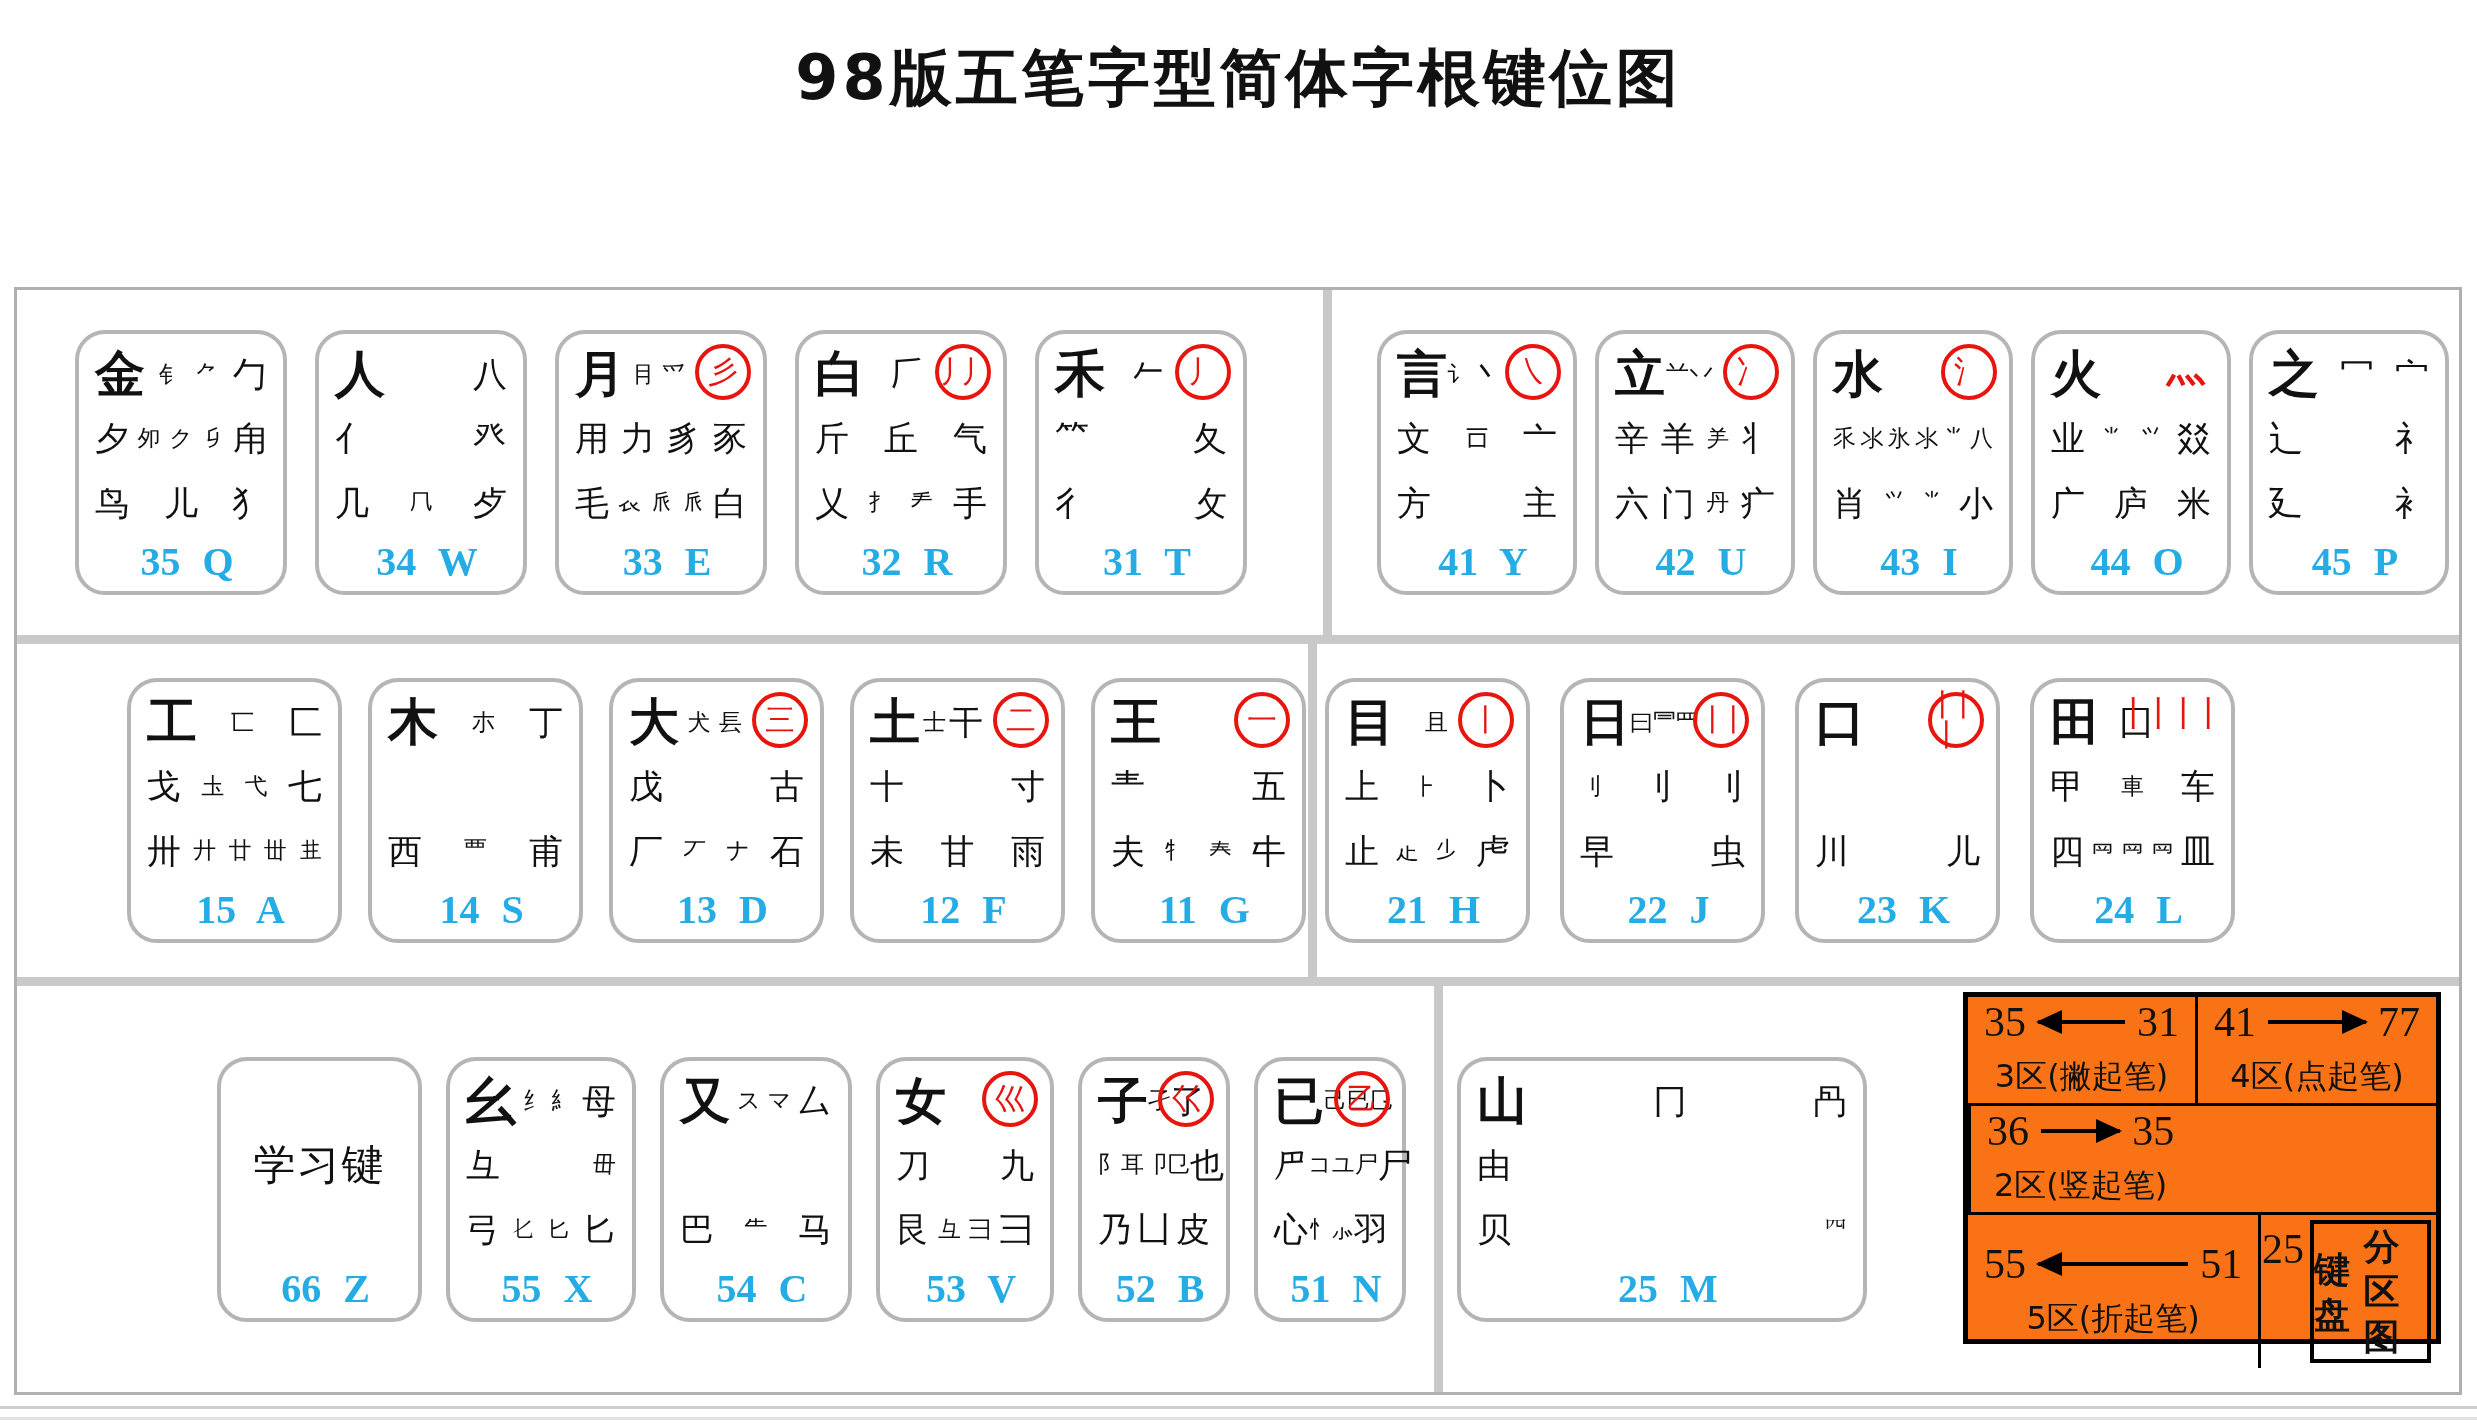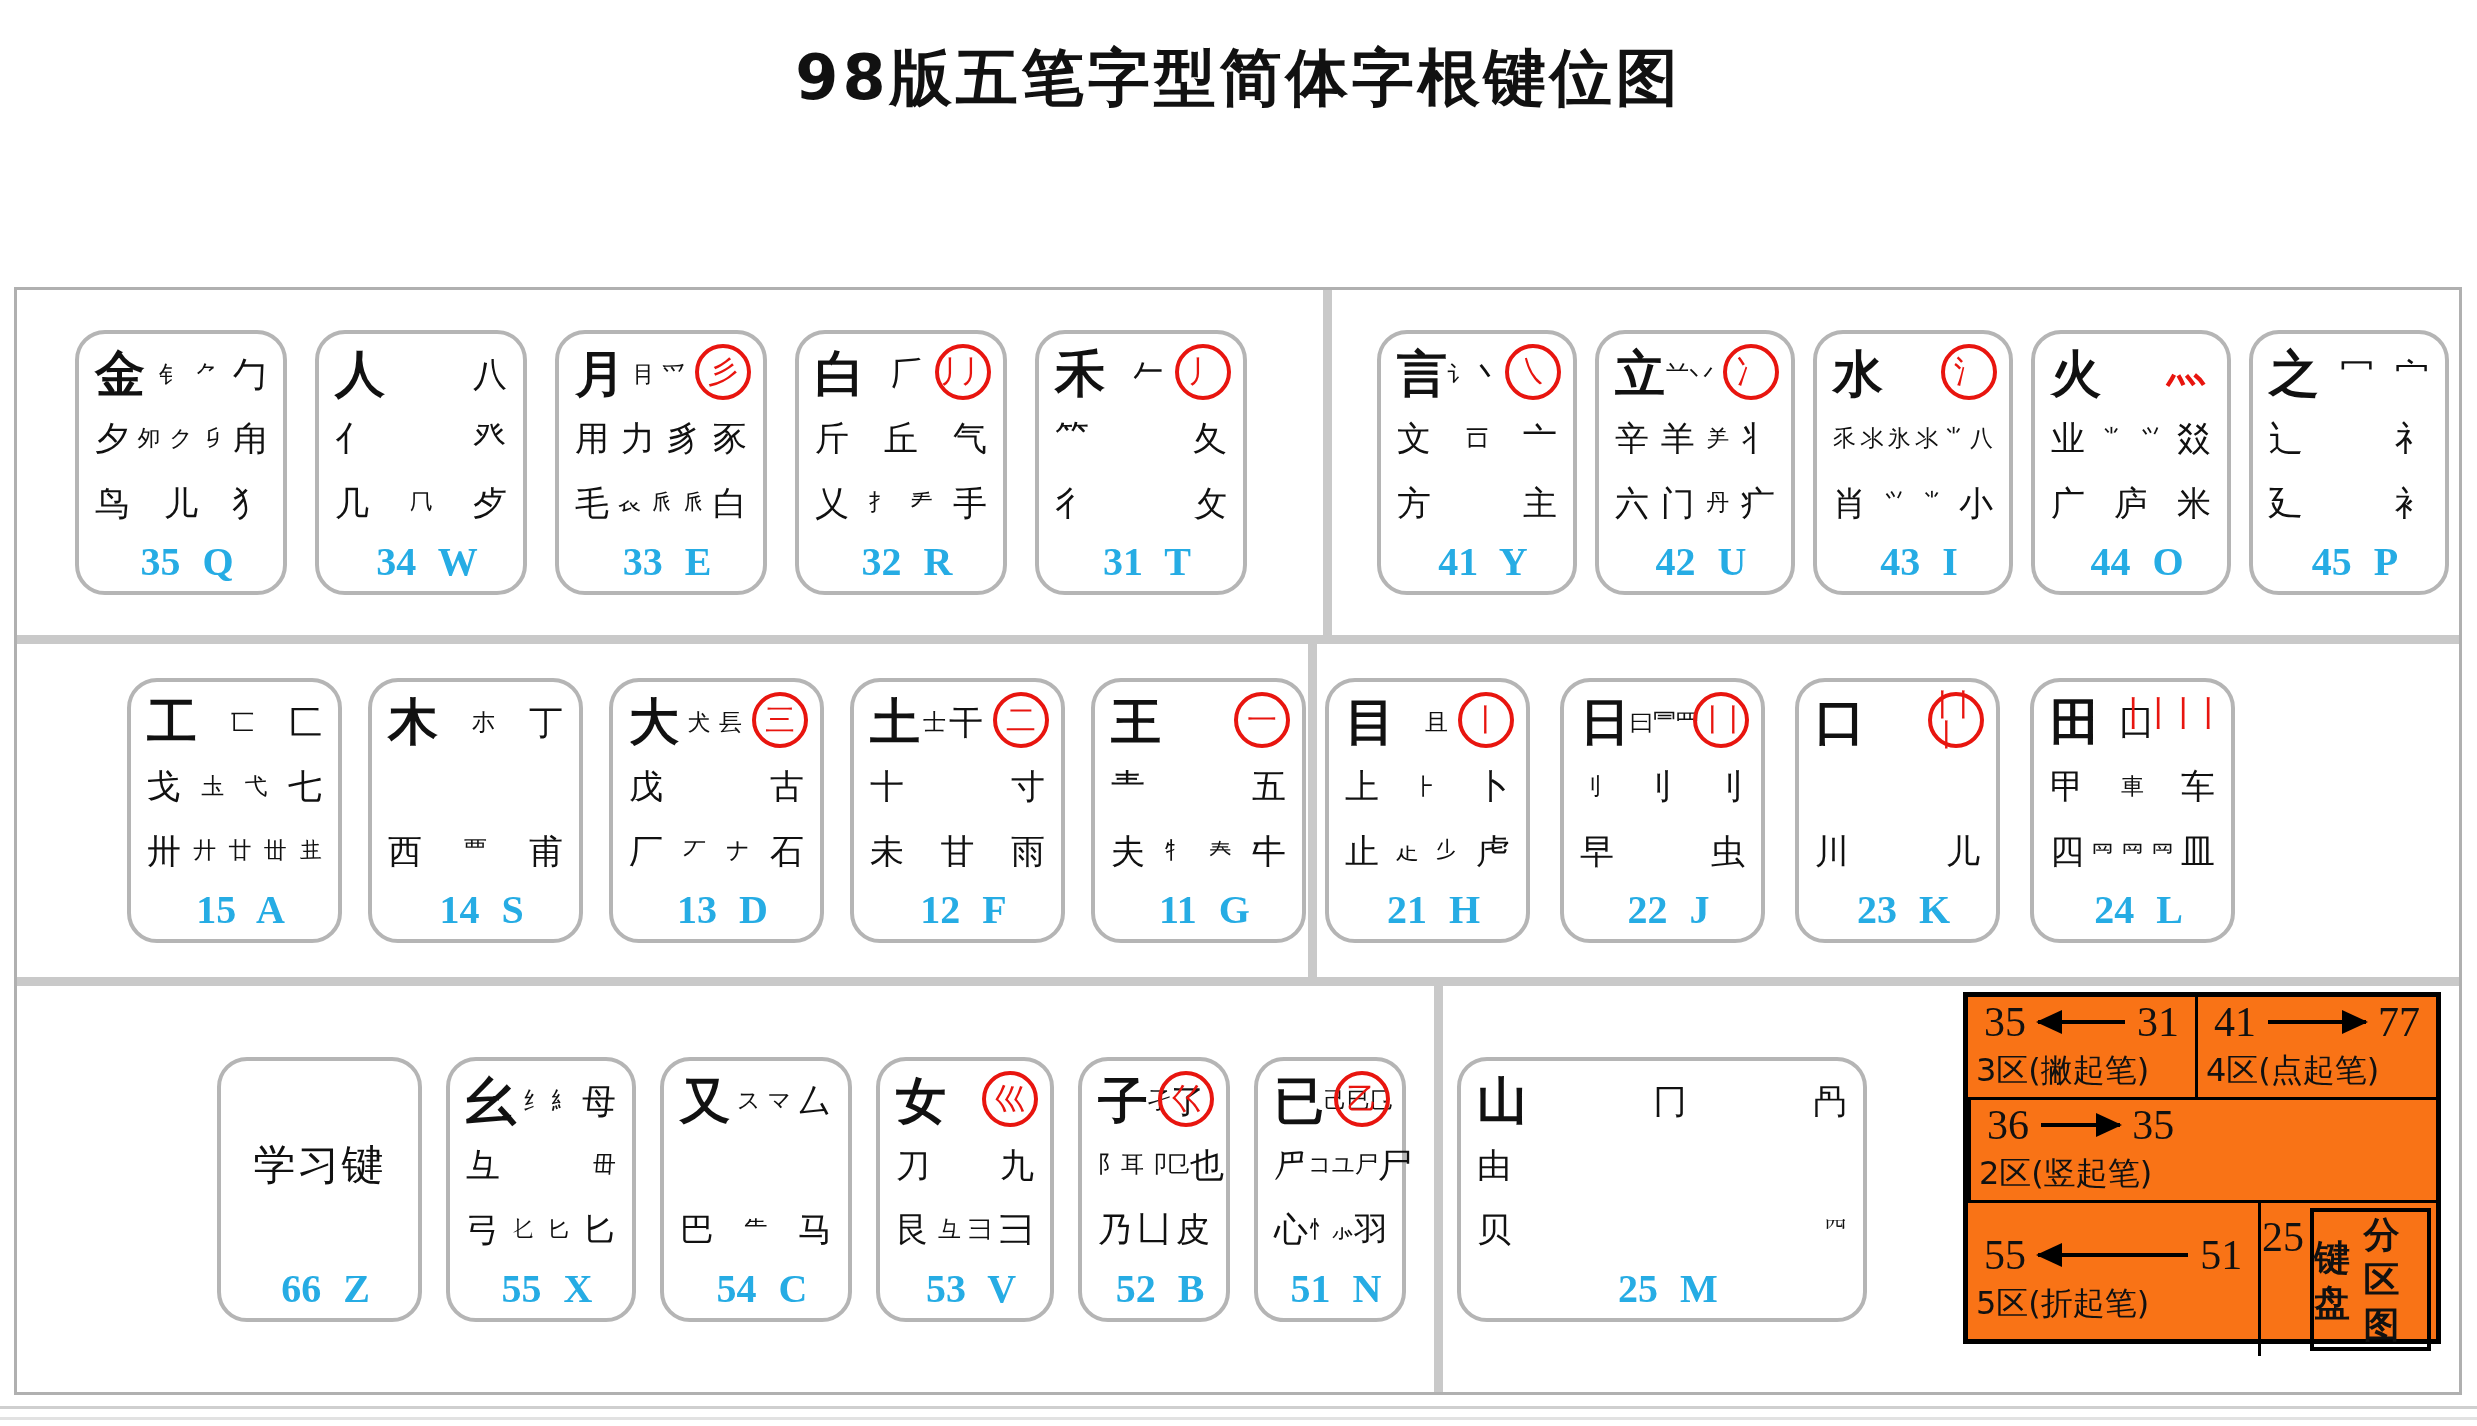--- a/index.html
+++ b/index.html
@@ -50,21 +50,21 @@
   .lrowC{flex:1;}
   .lcell{box-sizing:border-box;display:flex;flex-direction:column;justify-content:center;padding:4px 8px;}
   .lcell.bl{border-left:3px solid #000;}
   .lnums{display:flex;align-items:center;width:100%;box-sizing:border-box;padding:0 8px;
          font-family:"Liberation Serif","DejaVu Serif",serif;font-size:42px;line-height:1;}
   .arrow{position:relative;height:4px;background:#000;flex:1;margin:0 12px;}
   .arrow.left::before{content:"";position:absolute;left:-2px;top:-10px;
       border-top:12px solid transparent;border-bottom:12px solid transparent;border-right:26px solid #000;}
   .arrow.right::after{content:"";position:absolute;right:-2px;top:-10px;
       border-top:12px solid transparent;border-bottom:12px solid transparent;border-left:26px solid #000;}
-  .llabel{font-size:32px;margin-top:6px;}
+  .llabel{text-align:center;font-size:32px;margin-top:12px;}
   .c25{align-items:center;font-family:"Liberation Serif","DejaVu Serif",serif;font-size:42px;
        justify-content:flex-start;padding-top:10px;}
   .ltitle{flex:1;box-sizing:border-box;border:4px solid #000;margin:5px;display:flex;flex-direction:row;
           align-items:center;justify-content:center;font-size:36px;font-weight:700;line-height:1.25;}
   .footline1{position:absolute;left:0;right:0;top:1406px;height:3px;background:#cfcfcf;}
   .footline2{position:absolute;left:0;right:0;top:1417px;height:3px;background:#e2e2e2;}
 </style>
 </head>
 <body>
 

